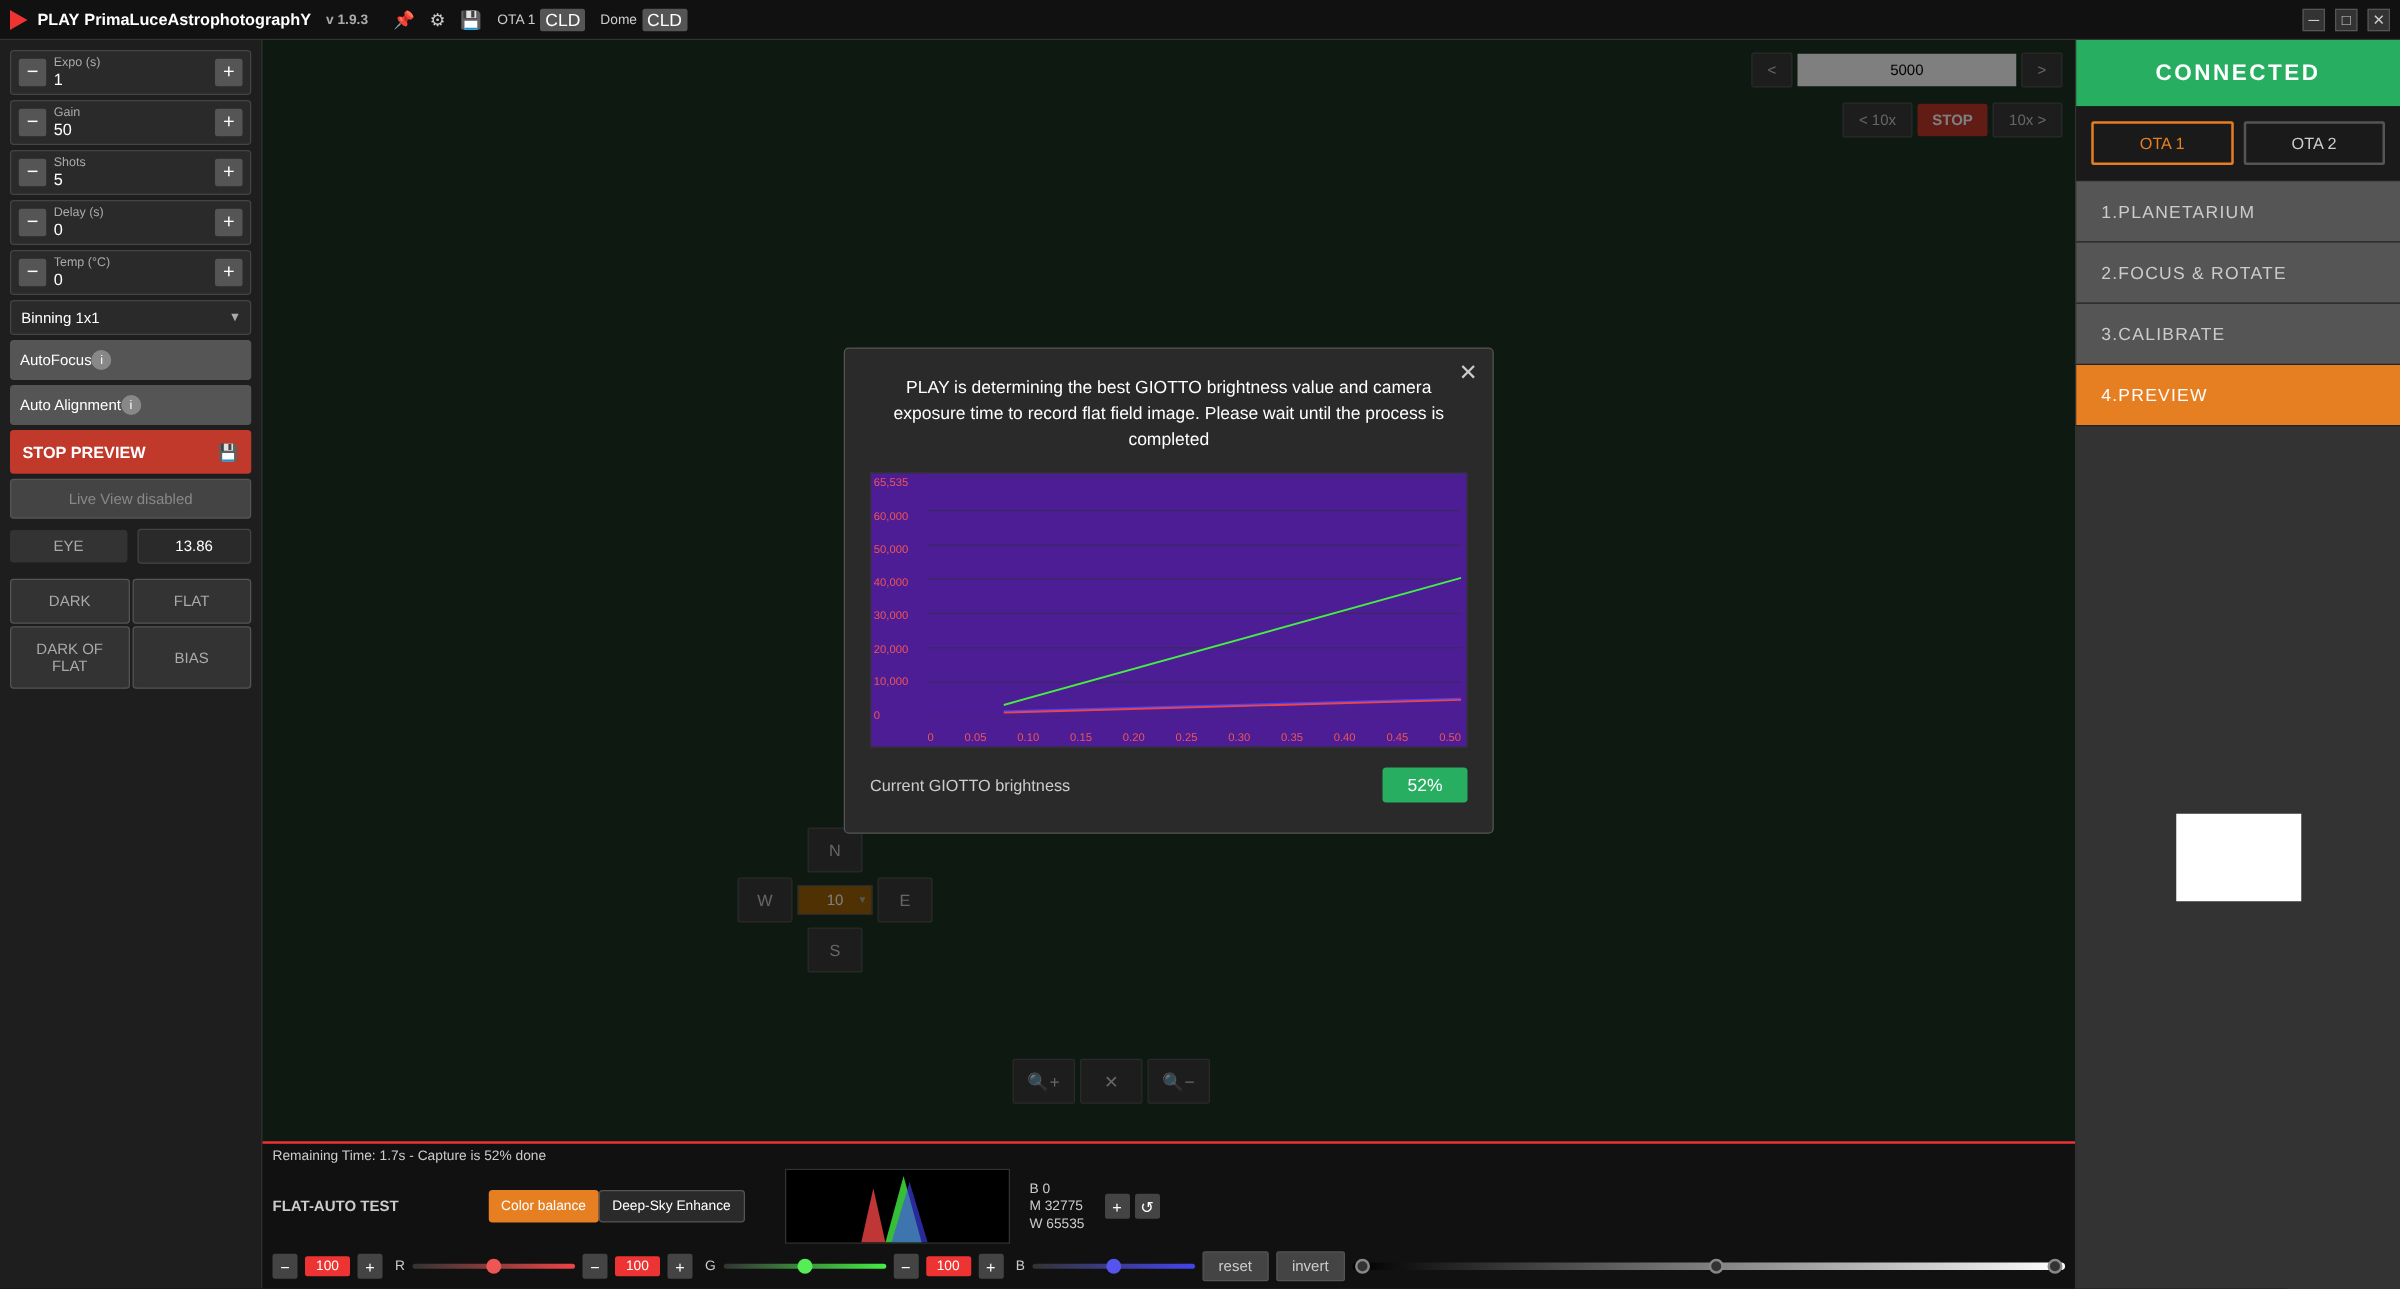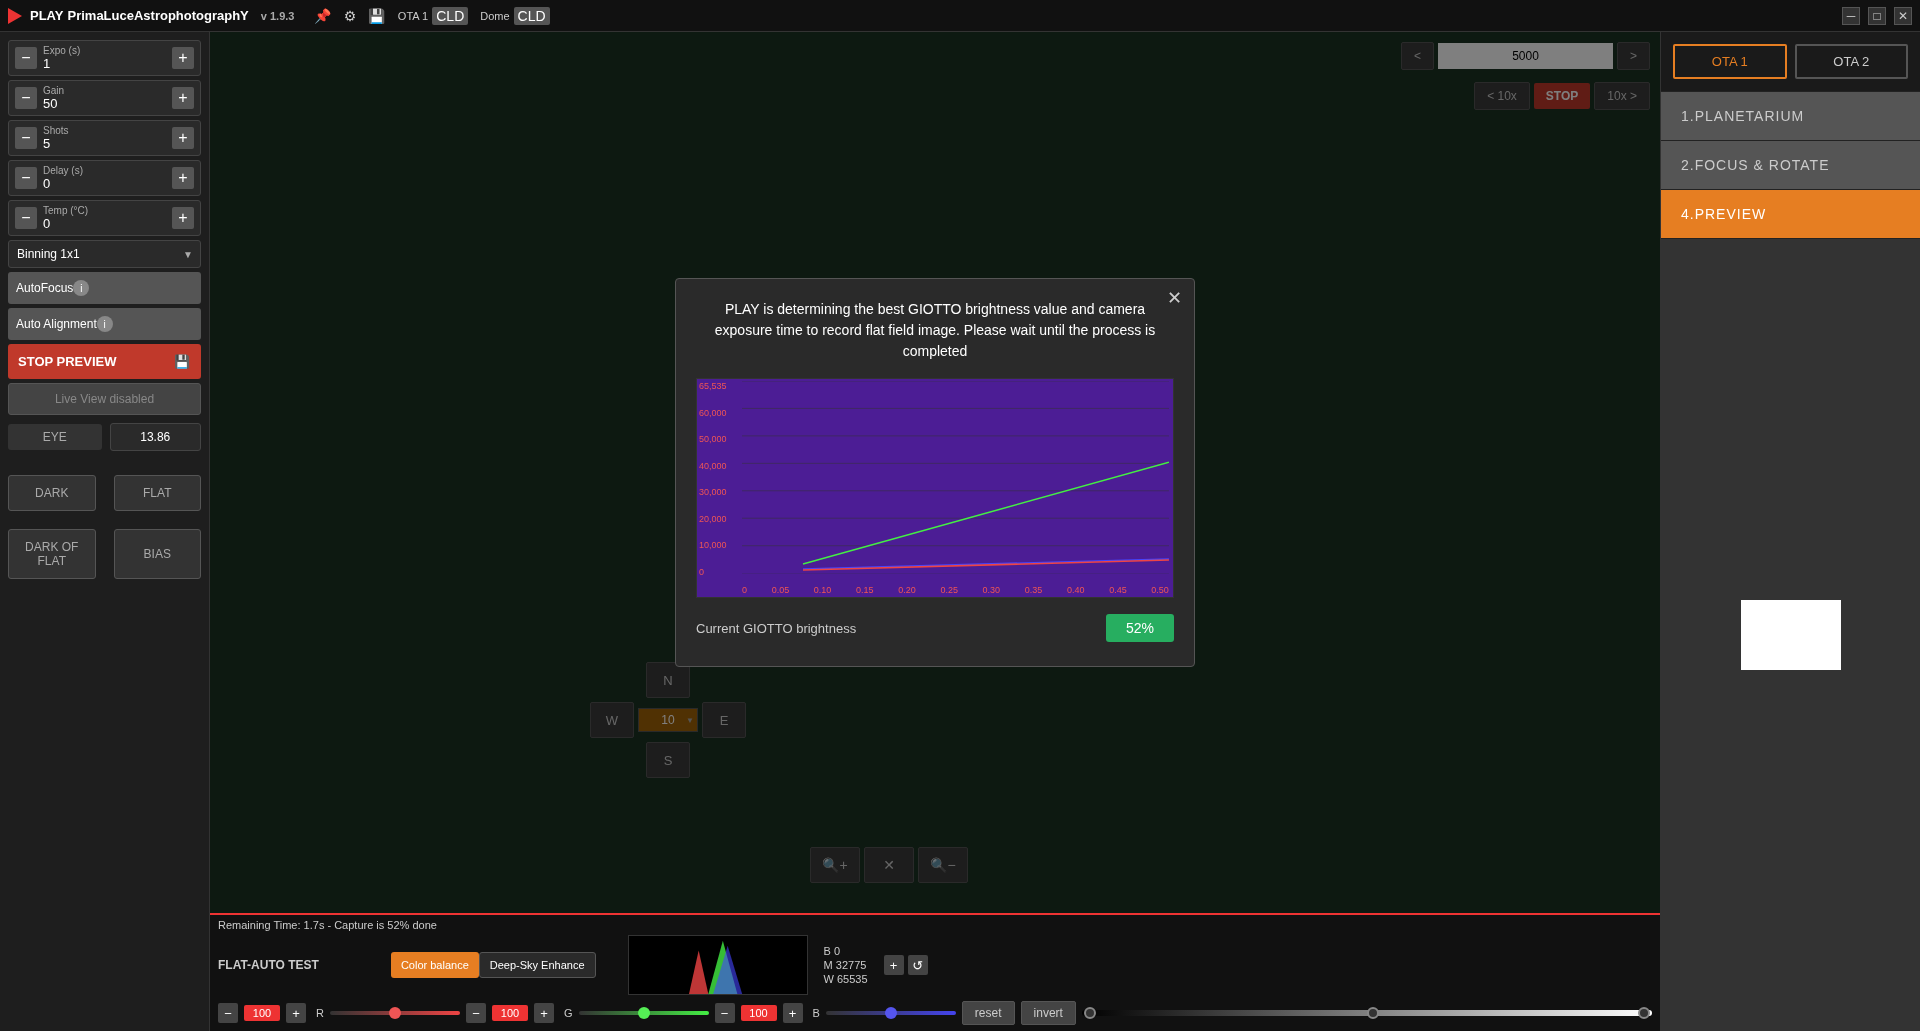--- a/index.html
+++ b/index.html
@@ -232,22 +232,22 @@
       padding: 6px 10px;
       font-size: 12px;
       border-radius: 3px;
       flex: 1;
       text-align: center;
     }
 
     .mode-grid {
       display: grid;
       grid-template-columns: 1fr 1fr;
-      gap: 18px;
-      margin-top: 20px;
+      gap: 2px;
+      margin-top: 8px;
     }
     .mode-btn {
       background: #333;
       border: 1px solid #555;
       color: #aaa;
       padding: 10px;
       font-size: 12px;
       border-radius: 3px;
       cursor: pointer;
       text-align: center;
@@ -917,29 +917,31 @@
         <div class="gray-track" style="flex:1; height:6px;">
           <div class="gray-thumb" style="left:2px;"></div>
           <div class="gray-thumb" style="left:50%;"></div>
           <div class="gray-thumb" style="right:2px; left:auto;"></div>
         </div>
       </div>
     </div>
   </div>
 
   <div id="right-panel">
+    <div class="connected-badge">CONNECTED</div>
 
     <div class="ota-tabs">
       <button class="ota-tab">OTA 1</button>
       <button class="ota-tab inactive">OTA 2</button>
     </div>
 
     <div>
       <div class="menu-item">1.PLANETARIUM</div>
       <div class="menu-item">2.FOCUS &amp; ROTATE</div>
+      <div class="menu-item">3.CALIBRATE</div>
       <div class="menu-item active">4.PREVIEW</div>
     </div>
 
     <div class="preview-image-area">
       <div class="preview-thumb"></div>
     </div>
   </div>
 </div>
 
 </body></html>

